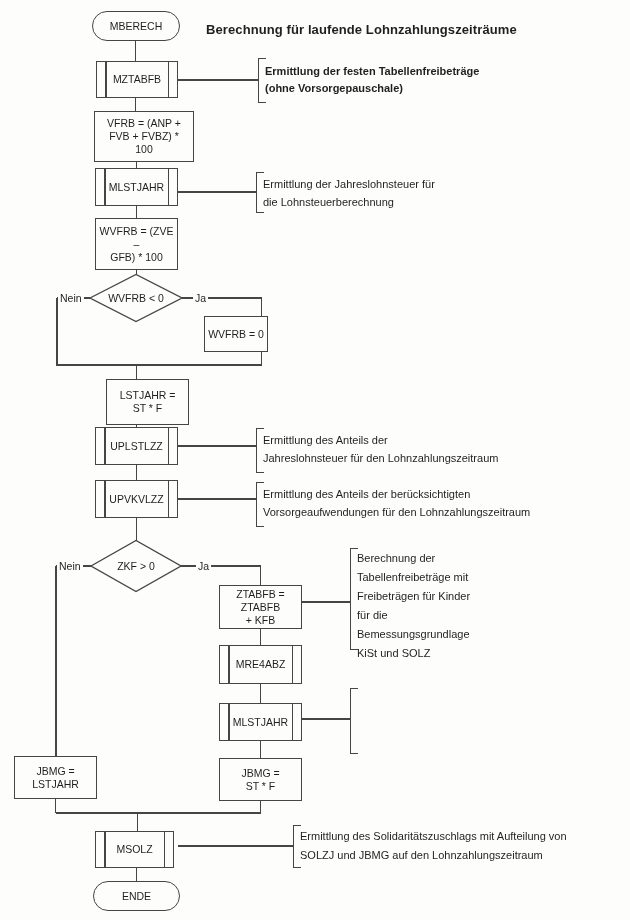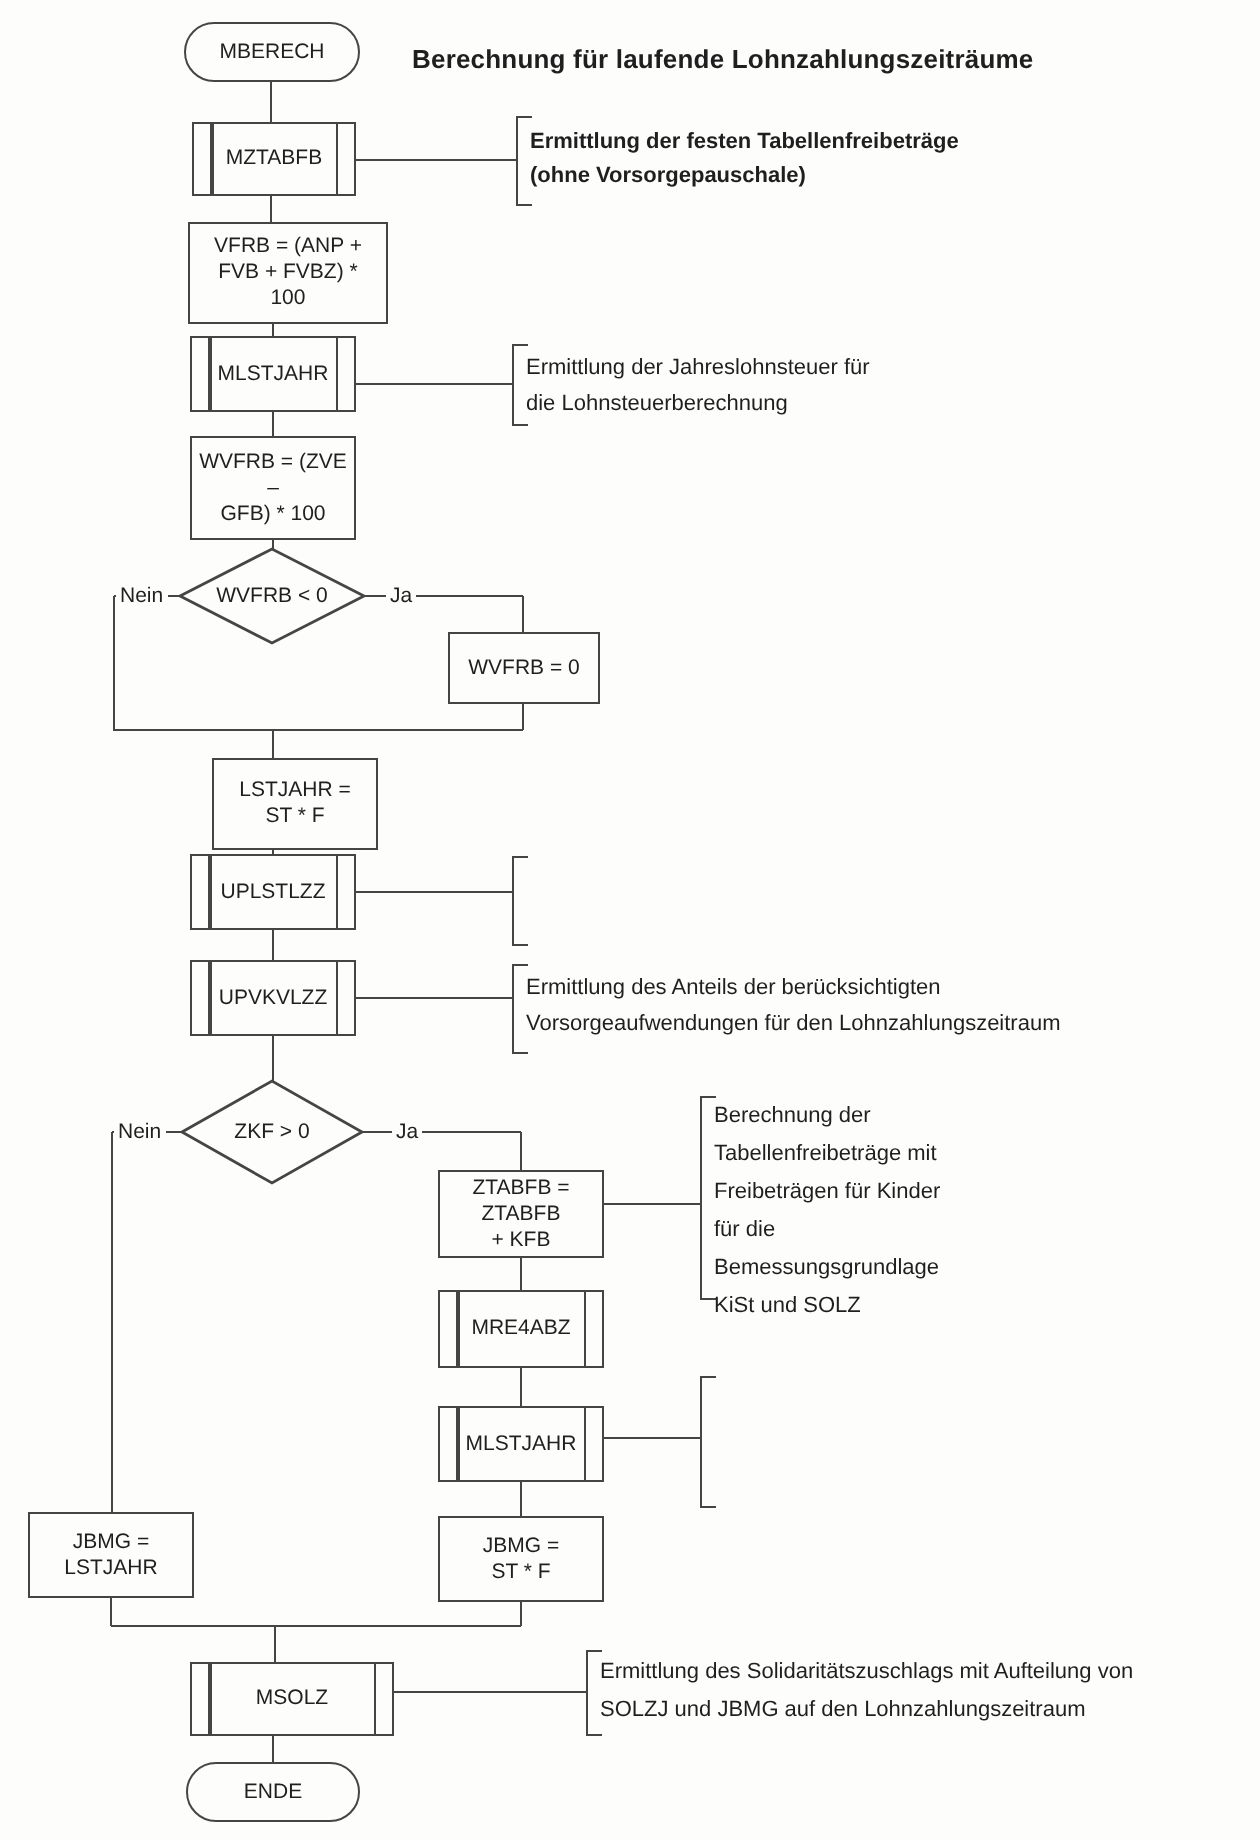--- a/index.html
+++ b/index.html
@@ -99,28 +99,28 @@
 
   <div class="node terminal" style="left:93px;top:881px;width:87px;height:30px">ENDE</div>
   <div class="node terminal" style="left:92px;top:11px;width:88px;height:30px">MBERECH</div>
 
   <div class="node predef" style="left:96px;top:61px;width:82px;height:37px">MZTABFB</div>
   <div class="node predef" style="left:95px;top:168px;width:83px;height:38px">MLSTJAHR</div>
   <div class="node predef" style="left:95px;top:427px;width:83px;height:38px">UPLSTLZZ</div>
   <div class="node predef" style="left:95px;top:480px;width:83px;height:38px">UPVKVLZZ</div>
   <div class="node predef" style="left:219px;top:645px;width:83px;height:39px">MRE4ABZ</div>
   <div class="node predef" style="left:219px;top:703px;width:83px;height:38px">MLSTJAHR</div>
-  <div class="node predef" style="left:95px;top:831px;width:102px;height:37px">MSOLZ</div>
+  <div class="node predef" style="left:95px;top:831px;width:79px;height:37px">MSOLZ</div>
 
   <div class="node" style="left:94px;top:111px;width:100px;height:51px">VFRB = (ANP +
 FVB + FVBZ) *
 100</div>
   <div class="node" style="left:95px;top:218px;width:83px;height:52px">WVFRB = (ZVE –
 GFB) * 100</div>
-  <div class="node" style="left:224px;top:316px;width:76px;height:36px">WVFRB = 0</div>
+  <div class="node" style="left:204px;top:316px;width:64px;height:36px">WVFRB = 0</div>
   <div class="node" style="left:106px;top:379px;width:83px;height:46px">LSTJAHR =
 ST * F</div>
   <div class="node" style="left:219px;top:585px;width:83px;height:44px">ZTABFB =
 ZTABFB
 + KFB</div>
   <div class="node" style="left:219px;top:758px;width:83px;height:43px">JBMG =
 ST * F</div>
   <div class="node" style="left:14px;top:756px;width:83px;height:43px">JBMG =
 LSTJAHR</div>
 
@@ -134,20 +134,22 @@
 
   <div class="bracket" style="left:258px;top:58px;height:45px"></div>
   <div class="ann-text tight" style="left:265px;top:63px">Ermittlung der festen Tabellenfreibeträge
 (ohne Vorsorgepauschale)</div>
 
   <div class="bracket" style="left:256px;top:172px;height:41px"></div>
   <div class="ann-text" style="left:263px;top:175px">Ermittlung der Jahreslohnsteuer für
 die Lohnsteuerberechnung</div>
 
   <div class="bracket" style="left:256px;top:428px;height:45px"></div>
+  <div class="ann-text" style="left:263px;top:431px">Ermittlung des Anteils der
+Jahreslohnsteuer für den Lohnzahlungszeitraum</div>
 
   <div class="bracket" style="left:256px;top:482px;height:45px"></div>
   <div class="ann-text" style="left:263px;top:485px">Ermittlung des Anteils der berücksichtigten
 Vorsorgeaufwendungen für den Lohnzahlungszeitraum</div>
 
   <div class="bracket" style="left:350px;top:548px;height:102px"></div>
   <div class="ann-text wide" style="left:357px;top:549px">Berechnung der
 Tabellenfreibeträge mit
 Freibeträgen für Kinder
 für die

